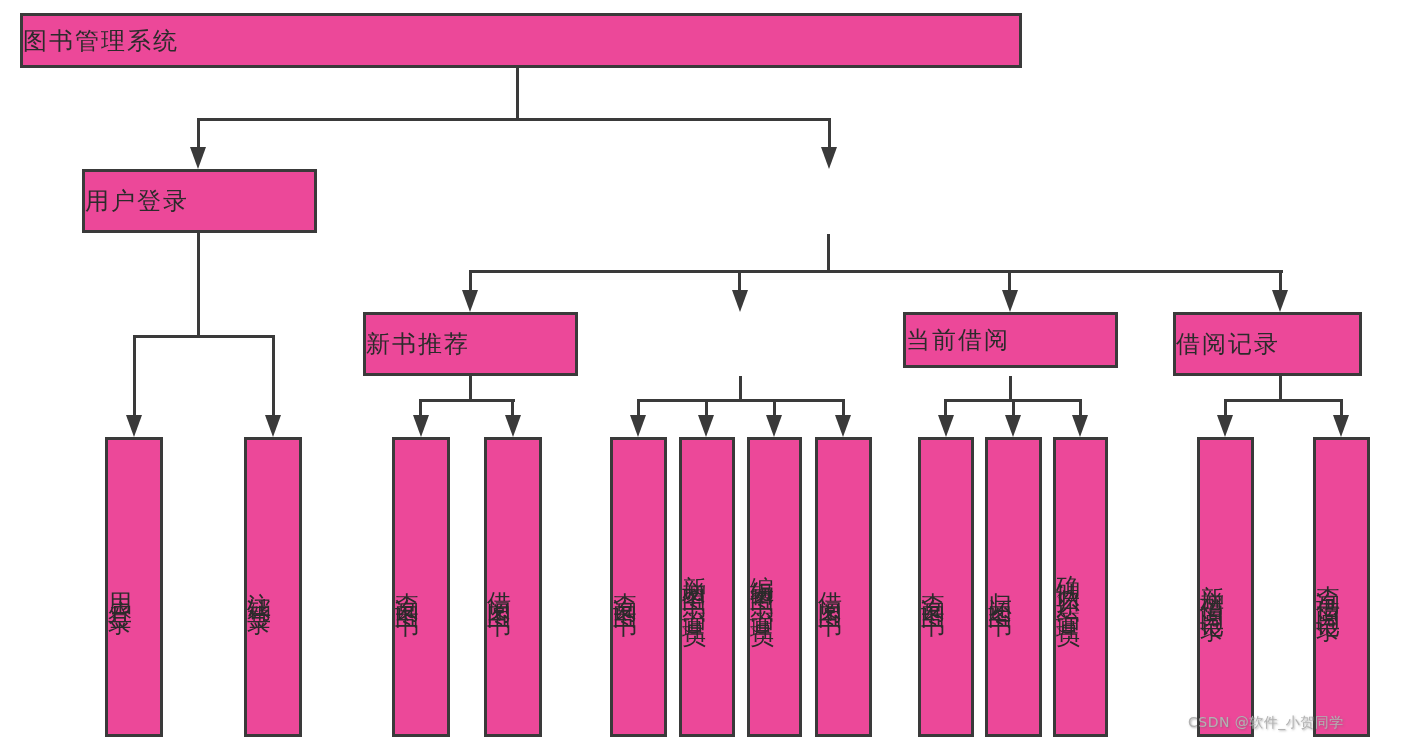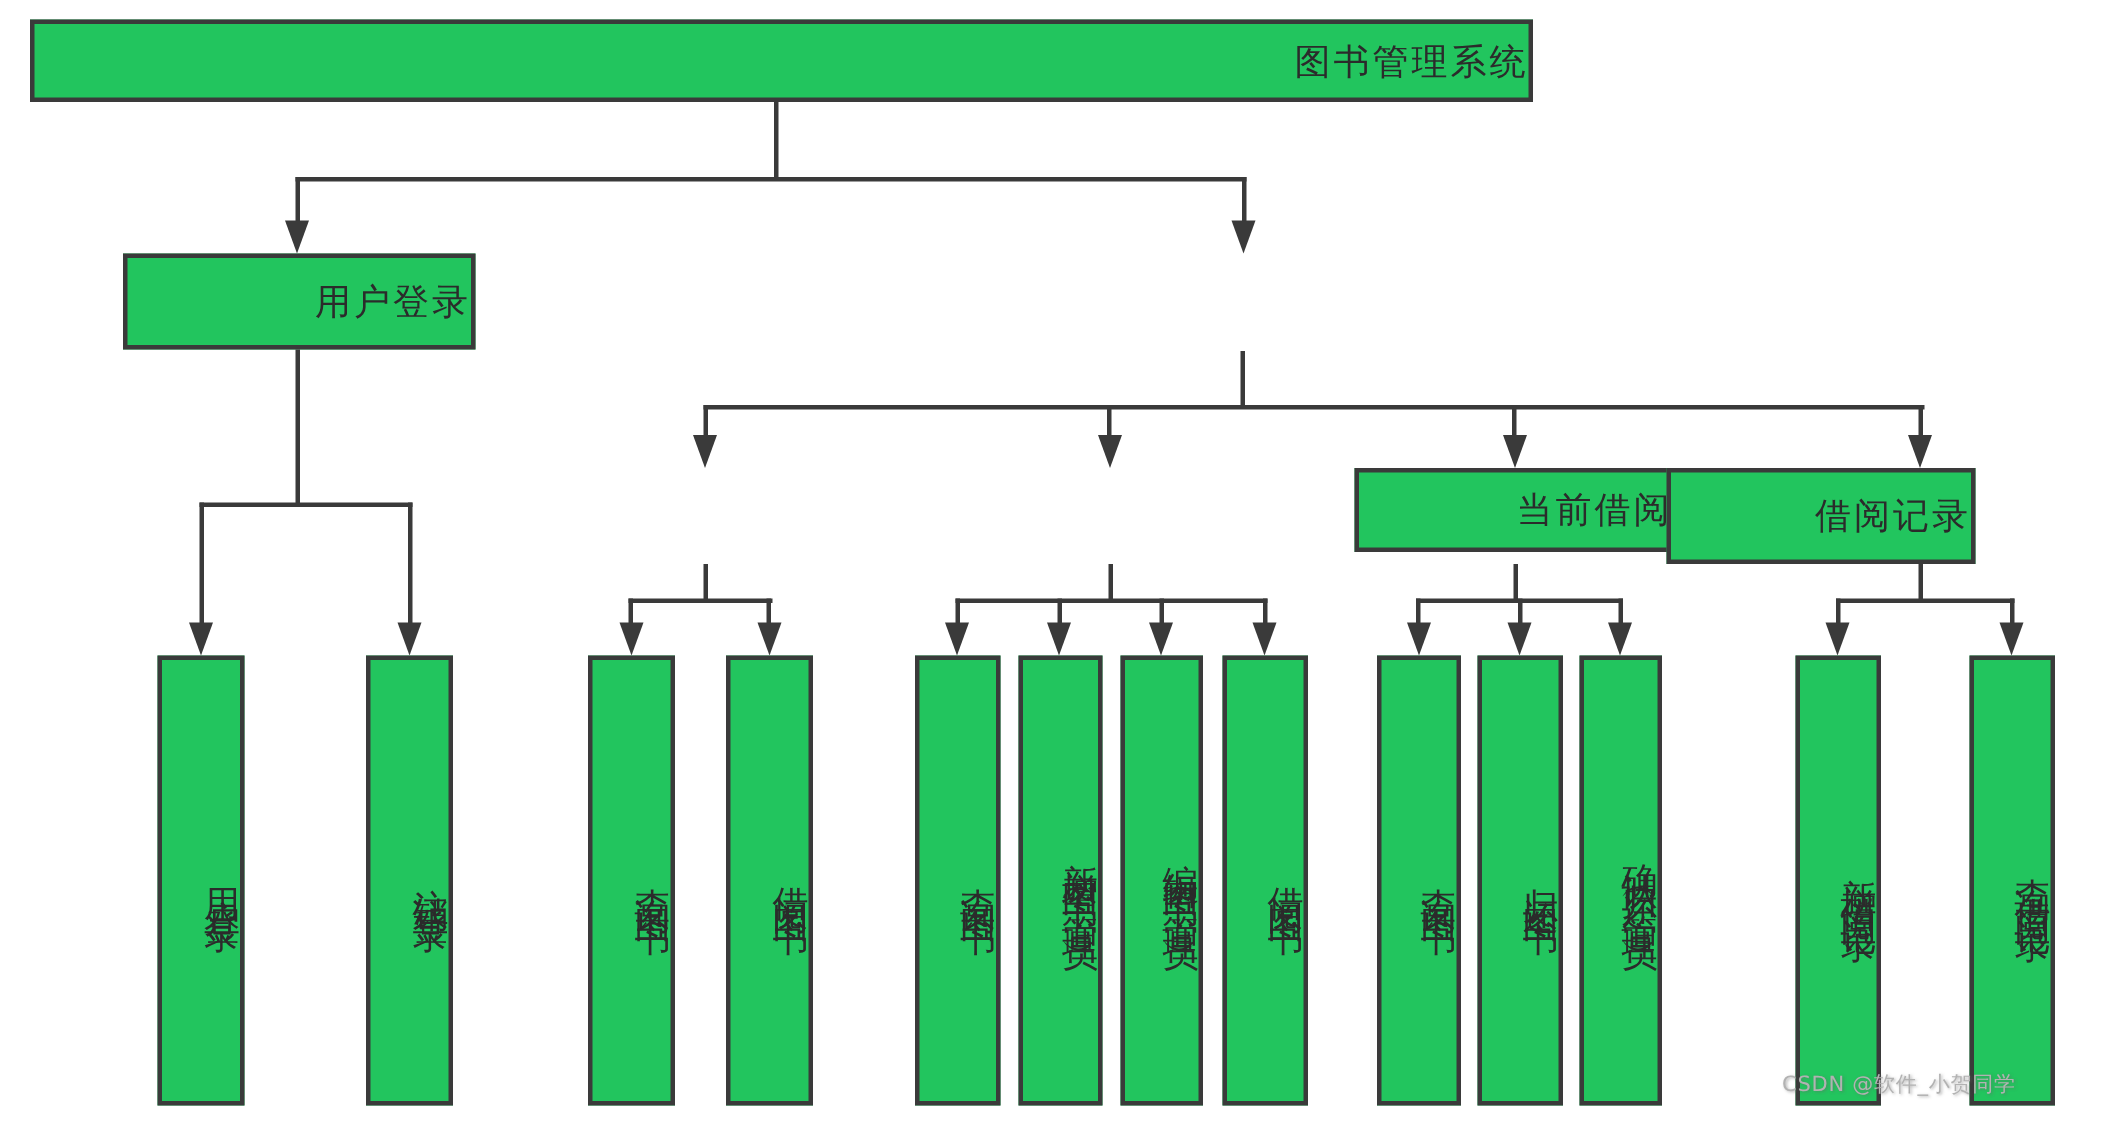--- a/index.html
+++ b/index.html
@@ -5,22 +5,22 @@
   :root{
     --line:#3a3a3a;
     --text:#2b2b2b;
     --wm:#b2b2b2;
   }
   *{margin:0;padding:0;box-sizing:border-box}
   html,body{background:#ffffff}
   body{font-family:"DejaVu Sans","Liberation Sans",sans-serif}
   .canvas{position:relative;width:1405px;height:747px;background:#ffffff;overflow:hidden}
   .box{
-    position:absolute;border:3px solid var(--line);background:#22c55e;
-    display:flex;align-items:center;justify-content:flex-end;color:var(--text);
+    position:absolute;border:3px solid var(--line);background:#ec4899;
+    display:flex;align-items:center;justify-content:flex-start;color:var(--text);
   }
   .hbox{font-size:24px;letter-spacing:2px;white-space:nowrap}
   .vbox span{
     writing-mode:vertical-rl;text-orientation:mixed;
     font-size:24px;letter-spacing:7px;line-height:1;white-space:nowrap;
   }
   .vl{position:absolute;width:3px;background:var(--line)}
   .hl{position:absolute;height:3px;background:var(--line)}
   .ah{position:absolute;width:0;height:0;
       border-left:8px solid transparent;border-right:8px solid transparent;
@@ -61,24 +61,27 @@
   <div class="hl" style="left:469px;top:270px;width:814px"></div>
   <div class="vl" style="left:469px;top:270px;height:22px"></div>
   <div class="ah" style="left:462px;top:290px"></div>
   <div class="vl" style="left:738px;top:270px;height:22px"></div>
   <div class="ah" style="left:732px;top:290px"></div>
   <div class="vl" style="left:1008px;top:270px;height:22px"></div>
   <div class="ah" style="left:1002px;top:290px"></div>
   <div class="vl" style="left:1279px;top:270px;height:22px"></div>
   <div class="ah" style="left:1272px;top:290px"></div>
 
+  <div class="box hbox" style="left:363px;top:312px;width:215px;height:64px">
+    <span>新书推荐</span>
+  </div>
   <div class="box hbox" style="left:903px;top:312px;width:215px;height:56px">
     <span>当前借阅</span>
   </div>
-  <div class="box hbox" style="left:1111px;top:312px;width:206px;height:64px">
+  <div class="box hbox" style="left:1173px;top:312px;width:189px;height:64px">
     <span>借阅记录</span>
   </div>
 
   <div class="vl" style="left:469px;top:376px;height:26px"></div>
   <div class="hl" style="left:419px;top:399px;width:96px"></div>
   <div class="vl" style="left:419px;top:399px;height:18px"></div>
   <div class="ah" style="left:413px;top:415px"></div>
   <div class="vl" style="left:511px;top:399px;height:18px"></div>
   <div class="ah" style="left:505px;top:415px"></div>
 

